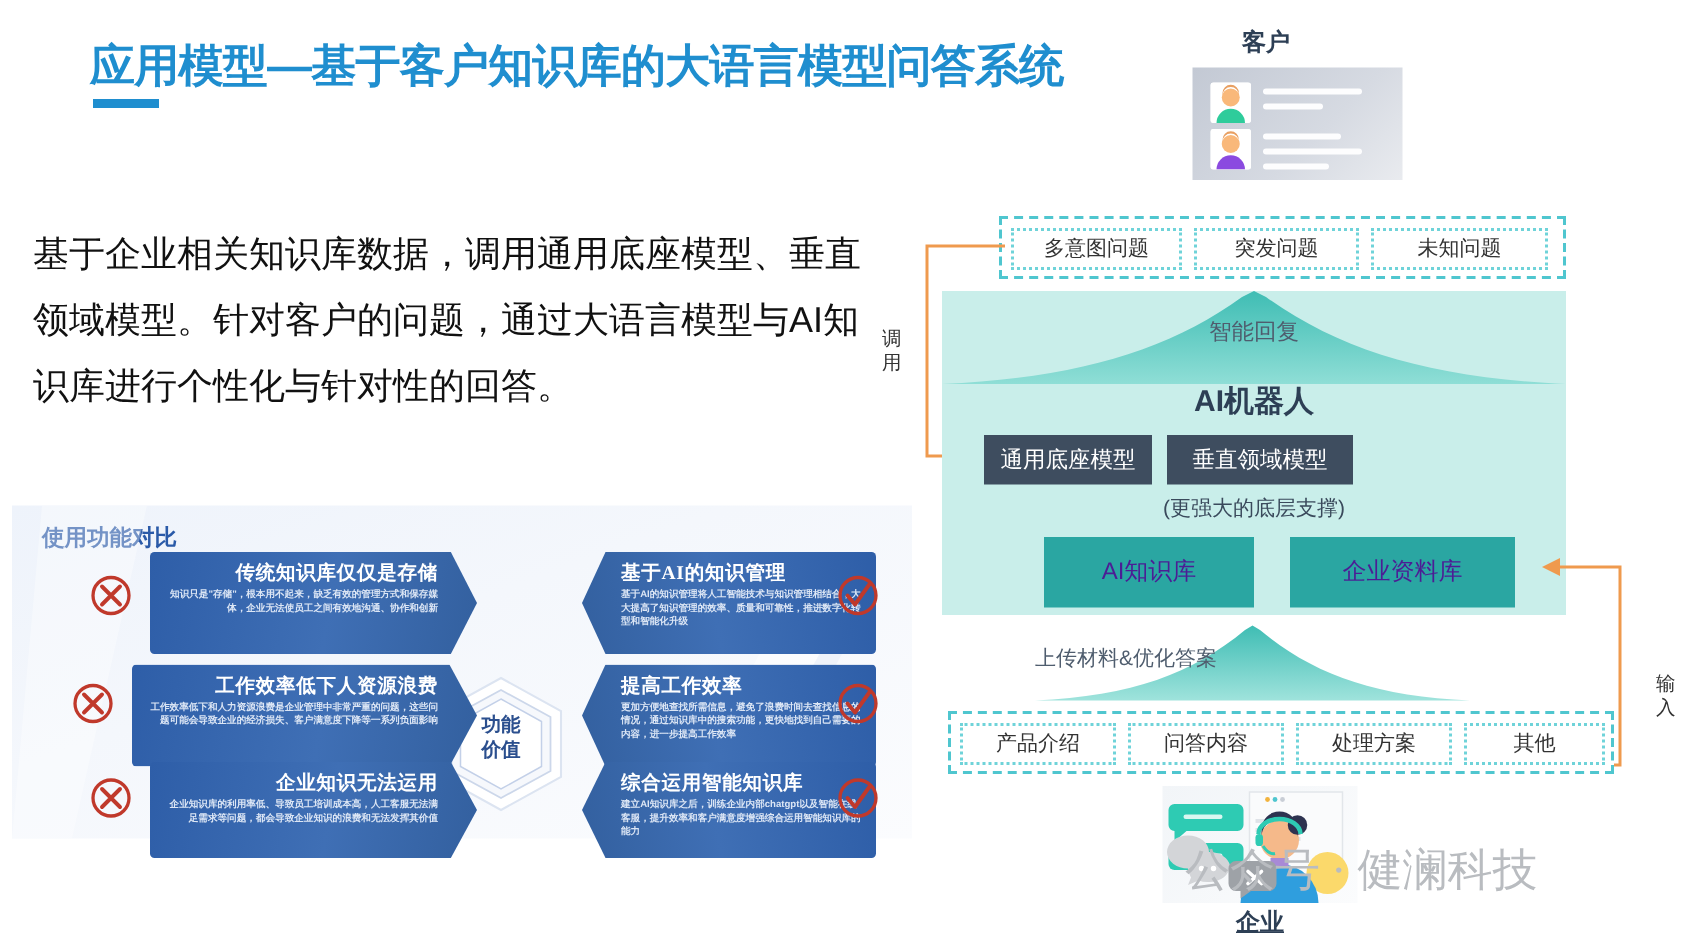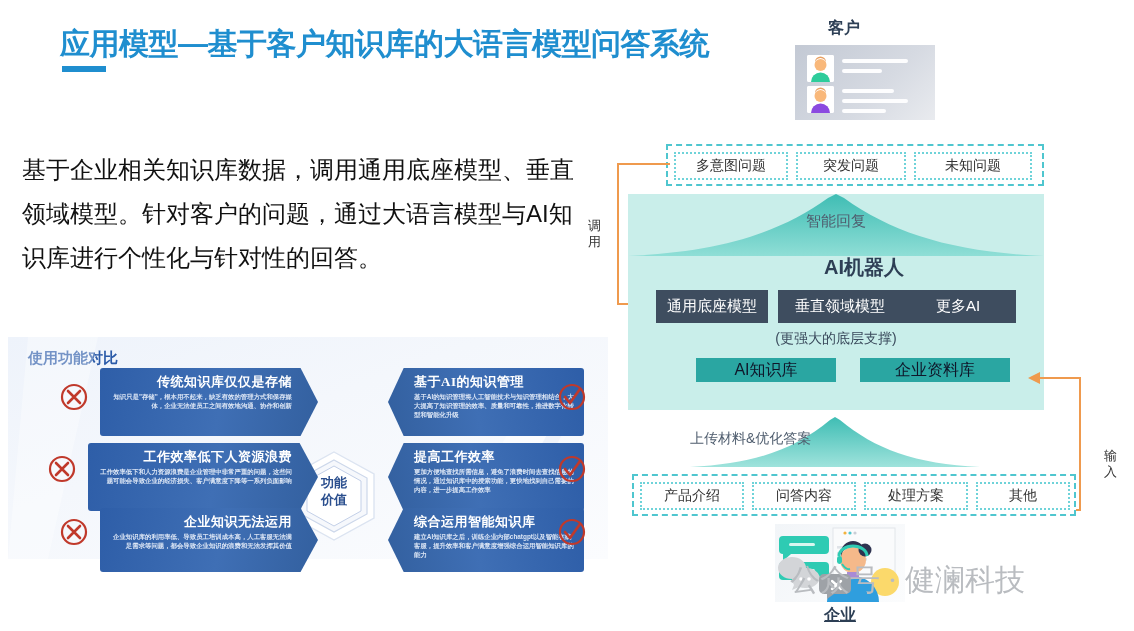--- a/index.html
+++ b/index.html
@@ -97,35 +97,35 @@
     position:absolute;left:628px;top:194px;width:416px;height:216px;
     background:#c9eeea;
   }
   .mountain{position:absolute;left:0;top:0;width:416px;height:62px;}
   .mt-label{
     position:absolute;left:0;top:18px;width:416px;text-align:center;
     font-size:15px;color:#4f5d6e;
   }
   .ai-title{
     position:absolute;left:0;top:60px;width:416px;text-align:center;
-    font-size:20px;font-weight:bold;color:#2d3f55;padding-left:28px;
+    font-size:20px;font-weight:bold;color:#2d3f55;
   }
   .dkbox{
     position:absolute;height:33px;background:#3e4d5f;
     display:flex;align-items:center;justify-content:center;
     color:#fff;font-size:15px;
   }
   .support{
     position:absolute;left:0;top:136px;width:416px;text-align:center;
     font-size:14px;color:#3a4a5c;
   }
   .tealbox{
-    position:absolute;height:24px;background:#2aa6a2;
+    position:absolute;height:47px;background:#2aa6a2;
     display:flex;align-items:center;justify-content:center;
-    color:#0f172a;font-size:16px;
+    color:#4c1d95;font-size:16px;
   }
 
   .mt2{position:absolute;left:690px;top:417px;width:290px;height:50px;}
   .mt2-label{
     position:absolute;left:690px;top:430px;width:290px;text-align:left;
     font-size:14px;color:#4f5d6e;
   }
 
   .igroup{
     position:absolute;left:632px;top:474px;width:444px;height:42px;
@@ -286,21 +286,20 @@
           <stop offset="100%" stop-color="#8fded6"></stop>
         </linearGradient>
       </defs>
       <path d="M0 62 C90 58 150 40 200 4 L208 0 L216 4 C266 40 326 58 416 62 Z" fill="url(#mg)"></path>
     </svg>
     <div class="mt-label">智能回复</div>
     <div class="ai-title">AI机器人</div>
 
     <div class="dkbox" style="left:28px;top:96px;width:112px;">通用底座模型</div>
     <div class="dkbox" style="left:150px;top:96px;width:124px;">垂直领域模型</div>
-    <div class="dkbox" style="left:272px;top:96px;width:116px;">更多AI</div>
 
     <div class="support">(更强大的底层支撑)</div>
 
     <div class="tealbox" style="left:68px;top:164px;width:140px;">AI知识库</div>
     <div class="tealbox" style="left:232px;top:164px;width:150px;">企业资料库</div>
   </div>
 
   <svg style="position:absolute;left:1014px;top:368px;" width="80" height="152">
     <path d="M26 10 L66 10 L66 142 L22 142" fill="none" stroke="#ef9a4e" stroke-width="2"></path>
     <polygon points="26,4 14,10 26,16" fill="#ef9a4e"></polygon>

